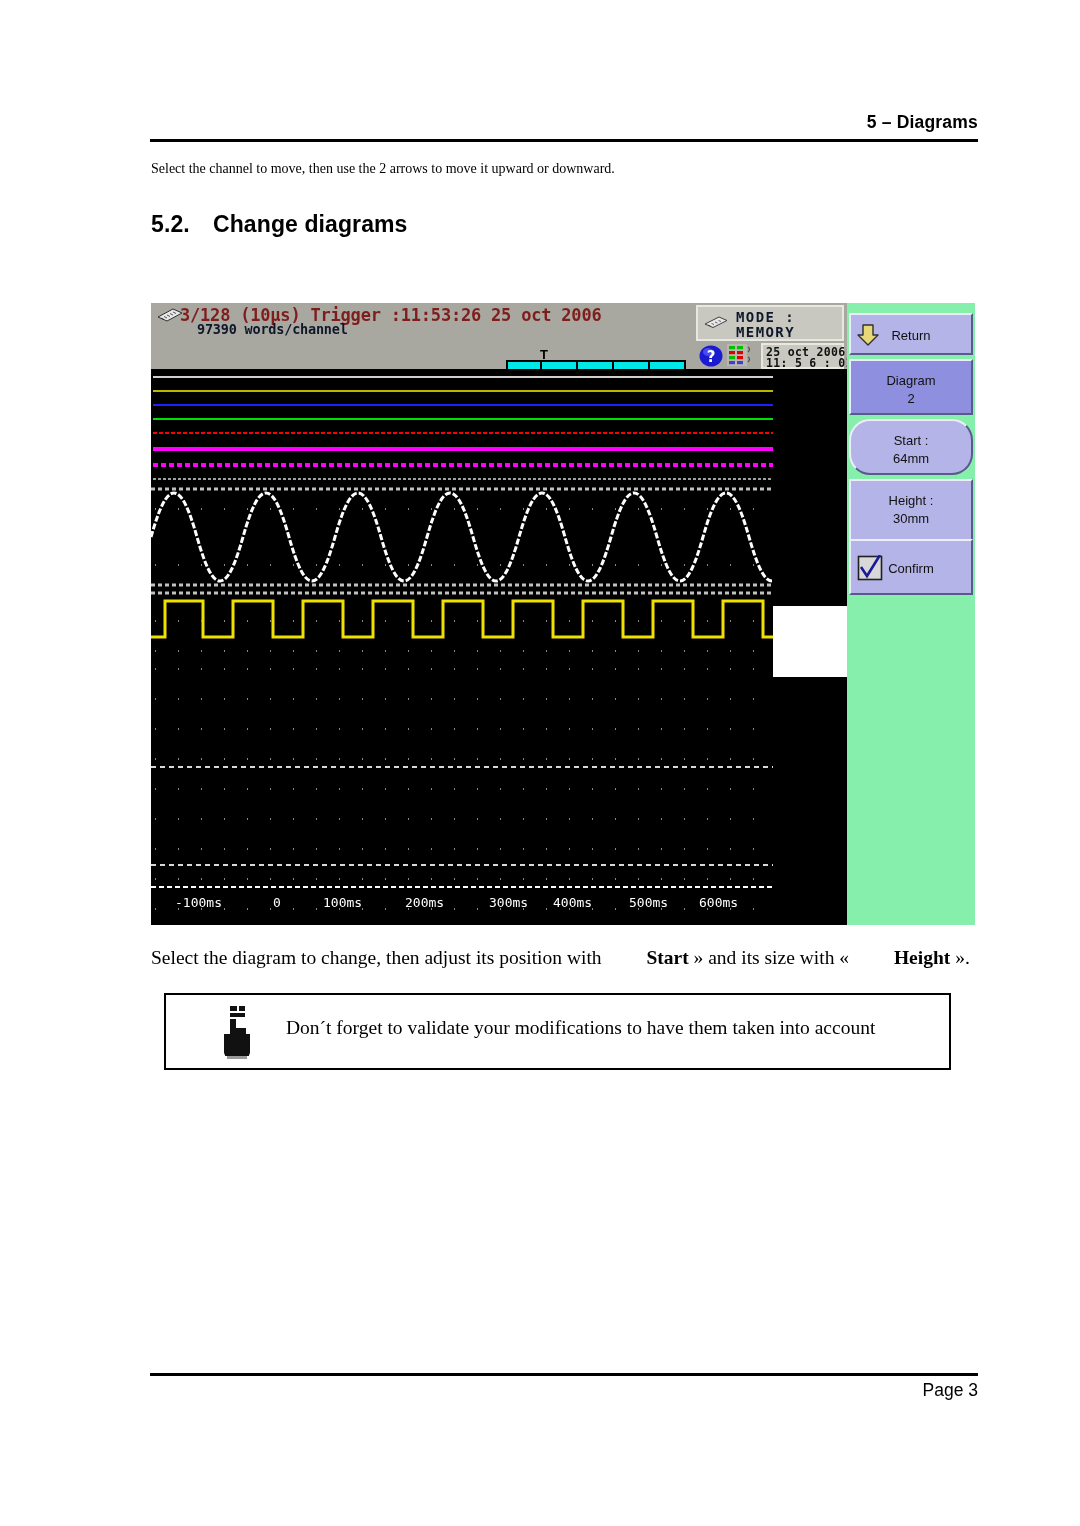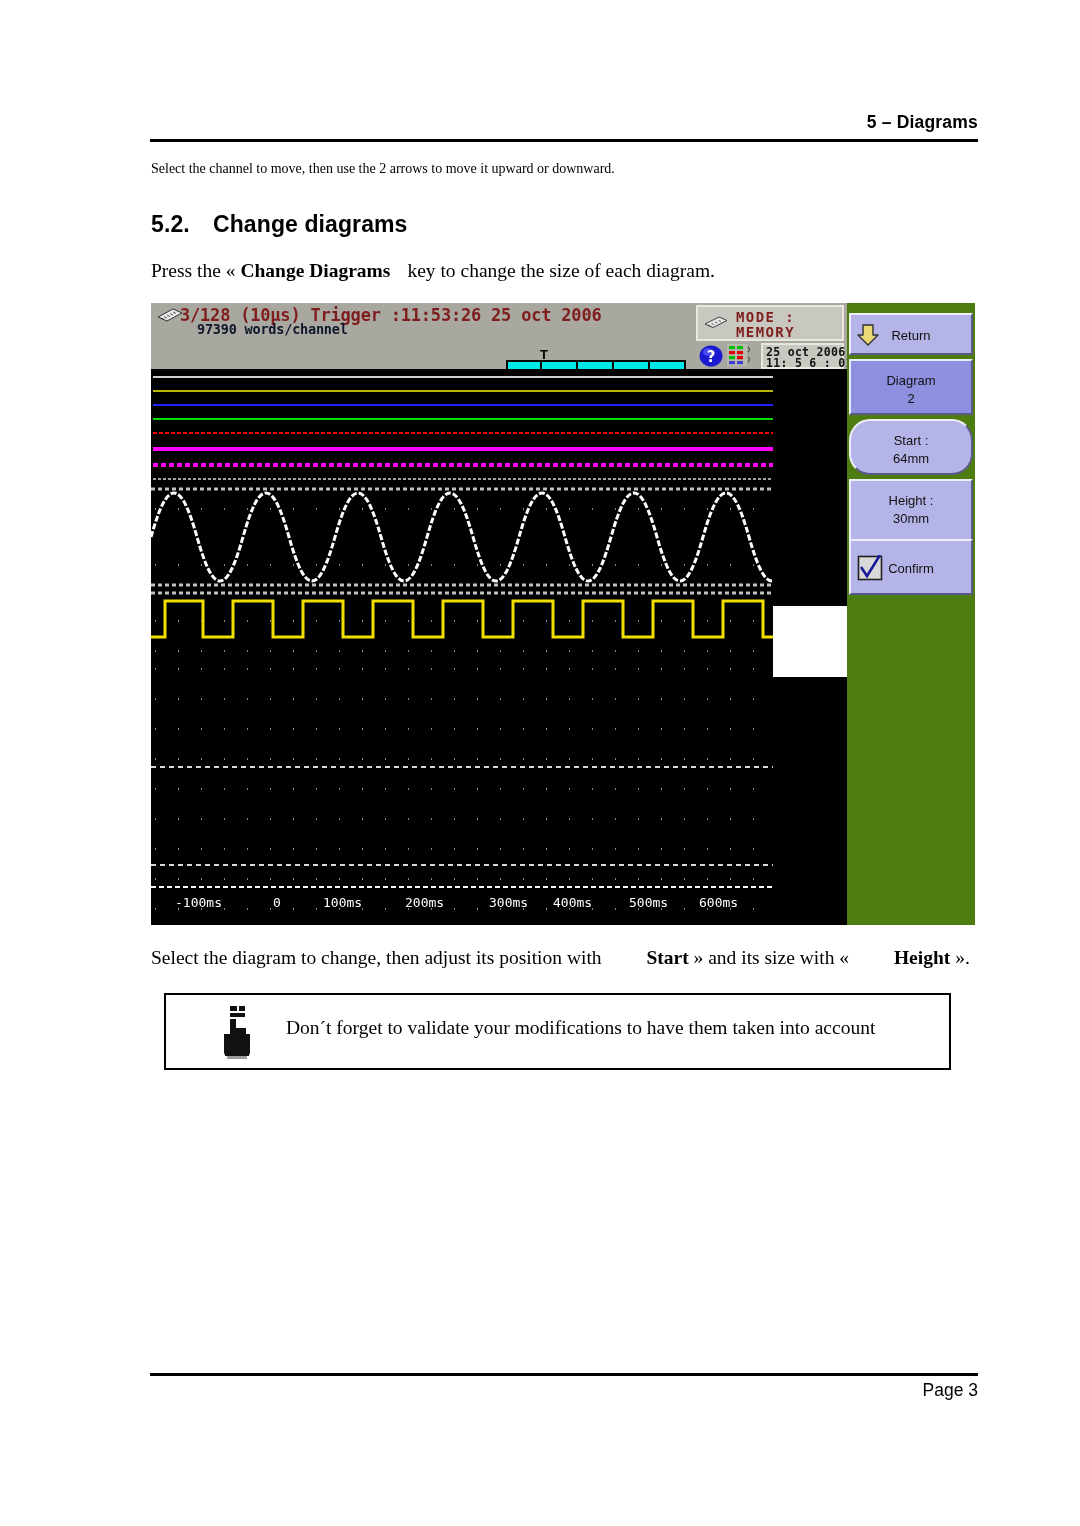--- a/index.html
+++ b/index.html
@@ -191,21 +191,21 @@
     position: absolute;
     left: 4px; top: 8px;
     width: 28px; height: 14px;
   }
   .mode-l1, .mode-l2 {
     position: absolute;
     left: 38px;
     font-size: 14px;
     font-weight: bold;
     letter-spacing: 1.4px;
-    color: #7f1d1d;
+    color: #0f172a;
   }
   .mode-l1 { top: 2px; }
   .mode-l2 { top: 17px; }
 
   
   .help-icon {
     position: absolute;
     left: 548px; top: 41px;
     width: 24px; height: 24px;
   }
@@ -249,21 +249,21 @@
     position: absolute;
     background: #ffffff;
   }
   .artifact-a { left: 622px; top: 237px; width: 74px; height: 71px; }
 
   
   .keys {
     position: absolute;
     left: 696px; top: 0;
     width: 128px; height: 622px;
-    background: #4d7c0f;
+    background: #86efac;
   }
   .key {
     position: absolute;
     left: 2px;
     width: 124px;
     background: #b4b4e8;
     border-top: 2px solid #eeeef8;
     border-left: 2px solid #eeeef8;
     border-right: 2px solid #5a5a8a;
     border-bottom: 2px solid #5a5a8a;
@@ -291,23 +291,20 @@
 
   <div class="runhead">5 – Diagrams</div>
   <div class="runhead-rule"></div>
 
   <div class="p-intro">Select the channel to move, then use the 2 arrows to move it upward or downward.</div>
 
   <div class="h2">
     <span class="h2-num">5.2.</span><span>Change diagrams</span>
   </div>
 
-  <div class="p-press">
-    <span>Press the « </span><b>Change Diagrams</b><span class="gp"></span><span>key to change the size of each diagram.</span>
-  </div>
 
   <div class="shot">
 
     <div class="shot-topbar">
 
       <svg class="shot-chip" viewBox="0 0 30 16">
         <g fill="#e8e8e8" stroke="#303030" stroke-width="1">
           <path d="M3 10 L18 2 L27 6 L12 14 Z"></path>
         </g>
         <g stroke="#303030" stroke-width="0.8">

